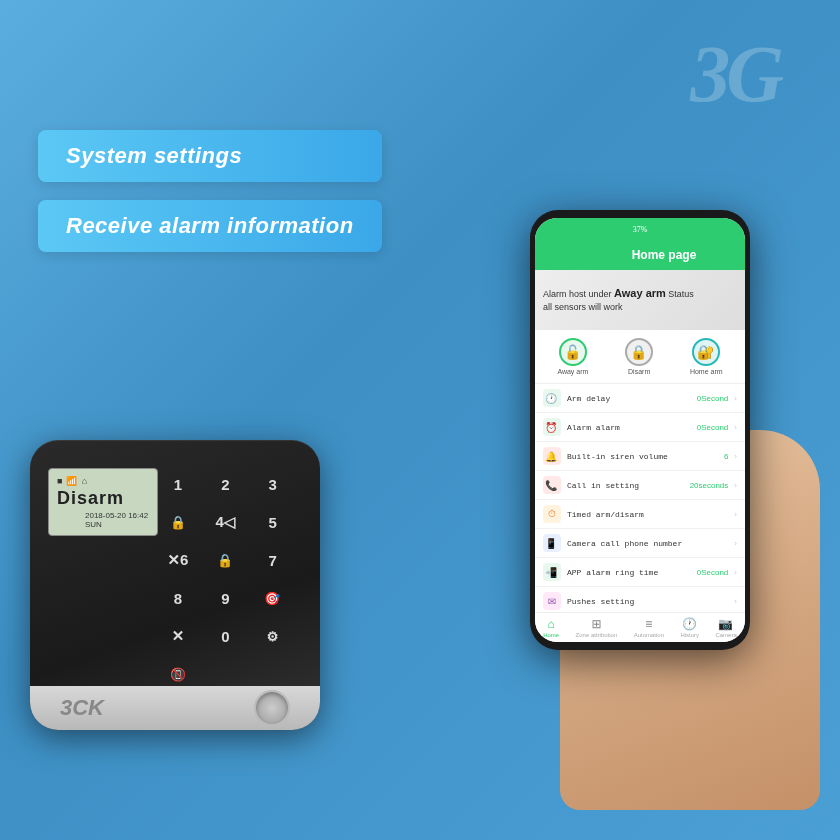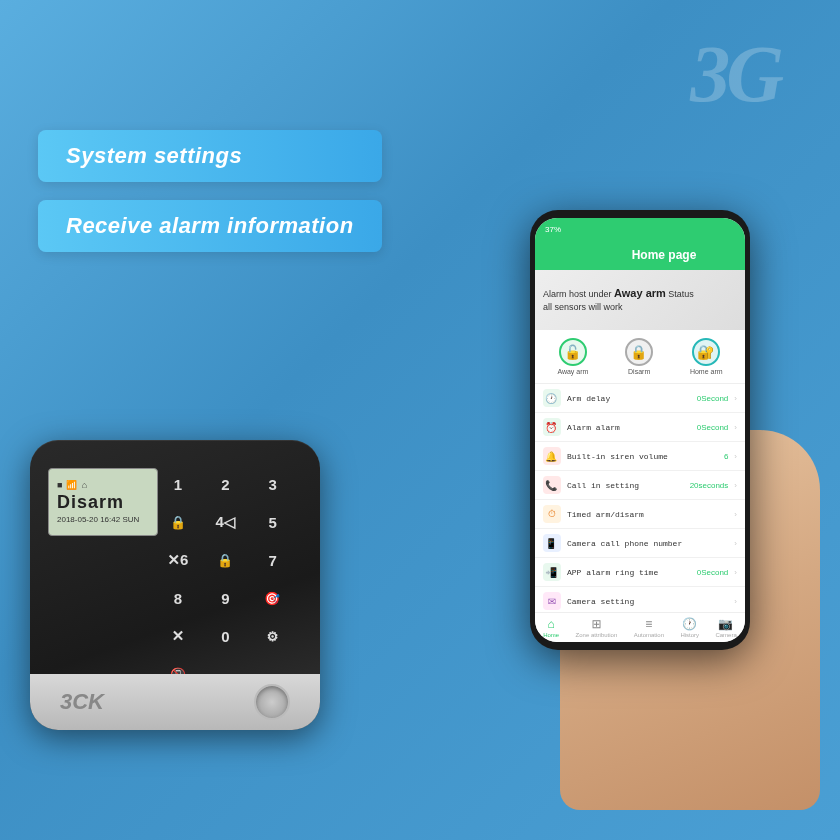--- a/index.html
+++ b/index.html
@@ -77,21 +77,21 @@
     .device-body {
       width: 290px;
       height: 290px;
       background: linear-gradient(160deg, #2a2a2a 0%, #1a1a1a 60%, #333 100%);
       border-radius: 28px;
       position: relative;
       box-shadow: 0 8px 32px rgba(0,0,0,0.5), inset 0 1px 0 rgba(255,255,255,0.08);
     }
     .device-bottom {
       width: 290px;
-      height: 56px;
+      height: 44px;
       background: linear-gradient(180deg, #d8d8d8 0%, #b8b8b8 100%);
       border-radius: 0 0 28px 28px;
       position: absolute;
       bottom: 0;
       left: 0;
       display: flex;
       align-items: center;
       justify-content: space-between;
       padding: 0 30px;
     }
@@ -138,20 +138,21 @@
     .screen-disarm {
       font-size: 18px;
       font-weight: 700;
       color: #222;
       letter-spacing: 1px;
     }
     .screen-date {
       font-size: 8px;
       color: #333;
       margin-top: 2px;
+      margin-left: 28px;
     }
     
     .device-keypad {
       position: absolute;
       top: 22px;
       right: 18px;
       width: 148px;
       display: grid;
       grid-template-columns: repeat(3, 1fr);
       gap: 10px;
@@ -207,23 +208,24 @@
       background: #f5f5f5;
       border-radius: 22px;
       overflow: hidden;
     }
     
     .status-bar {
       background: #2ecc71;
       height: 22px;
       display: flex;
       align-items: center;
-      justify-content: flex-start;
+      justify-content: center;
       padding: 0 10px;
       gap: 4px;
+      font-family: Liberation Serif, serif;
     }
     .status-bar-text {
       font-size: 8px;
       color: #fff;
     }
     
     .app-header {
       background: #2ecc71;
       height: 30px;
       display: flex;
@@ -491,21 +493,21 @@
             <span class="settings-row-chevron">›</span>
           </div>
           <div class="settings-row">
             <div class="settings-row-icon" style="background:#e8f8ee; color:#2ecc71;">📲</div>
             <span class="settings-row-label">APP alarm ring time</span>
             <span class="settings-row-value">0Second</span>
             <span class="settings-row-chevron">›</span>
           </div>
           <div class="settings-row">
             <div class="settings-row-icon" style="background:#ffe8f8; color:#9b59b6;">✉</div>
-            <span class="settings-row-label">Camera setting</span>
+            <span class="settings-row-label">Pushes setting</span>
             <span class="settings-row-value"></span>
             <span class="settings-row-chevron">›</span>
           </div>
         </div>
 
         <div class="app-bottom-nav">
           <div class="nav-item">
             <span class="nav-item-icon active">⌂</span>
             <span class="nav-item-label active">Home</span>
           </div>

